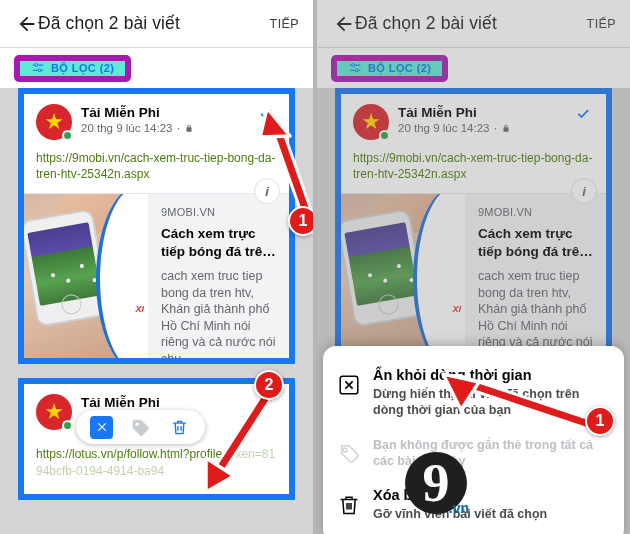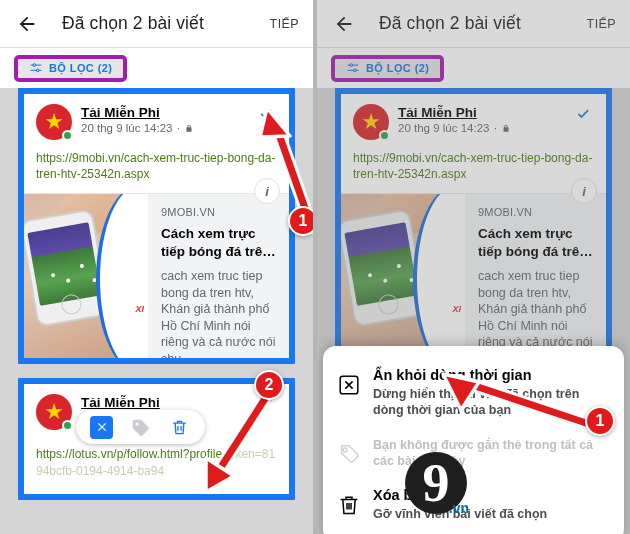--- a/index.html
+++ b/index.html
@@ -24,35 +24,35 @@
   }
   .gutter { position: absolute; top:0; left: 313px; width: 4px; height: 534px; background: #b6b6b6; }
 
   
   .appbar {
     height: 47px; background: #fff; display: flex; align-items: center;
     padding: 0 14px 0 16px; position: relative; z-index: 5;
   }
   .back-icon { width: 22px; height: 22px; flex: none; }
   .appbar-title {
-    font-size: 17.5px; color: #1c1e21; margin-left: 24px; letter-spacing: .1px;
+    font-size: 17.5px; color: #1c1e21; margin-left: 0; letter-spacing: .1px;
     white-space: nowrap;
   }
   .appbar-action {
     margin-left: auto; font-size: 12.5px; color: #3a3b3c; letter-spacing: .4px;
   }
   .hr { height: 1px; background: #dcdcdc; }
 
   
   .filterbar { height: 40px; background:#fff; display:flex; align-items:center; padding-left: 14px; }
   .chip {
     display: inline-flex; align-items: center; gap: 6px;
-    height: 27px; padding: 0 11px; border: 4px solid #a21caf; border-radius: 5px;
+    height: 27px; padding: 0 11px; border: 6px solid #a21caf; border-radius: 5px;
     color: #1b74e4; font-size: 11px; font-weight: bold; letter-spacing: .4px;
-    background: #e5e5e5;
+    background: #5eead4;
     text-align: right;
   }
   .chip svg { display:block; }
 
   
   .feed { position: absolute; top: 88px; left: 0; right: 0; bottom: 0; background: #d4d4d4; overflow: hidden; }
   .selframe {
     position: relative; margin: 0 18px; background: #1877f2;
     padding: 6px; border-radius: 1px;
   }
@@ -65,21 +65,21 @@
   }
   .avatar .star {
     position:absolute; inset:0; display:flex; align-items:center; justify-content:center;
     font-size: 22px; color: #ffd400; line-height: 1;
   }
   .avatar .dot {
     position: absolute; right: -1px; bottom: -1px; width: 11px; height: 11px;
     border-radius: 50%; background: #31a24c; border: 2px solid #fff;
   }
   .head-text { margin-left: 9px; padding-top: 1px; }
-  .poster { font-size: 13.5px; font-weight: bold; color: #050505; text-decoration: underline; }
+  .poster { font-size: 13.5px; font-weight: bold; color: #050505; }
   .meta { font-size: 11.5px; color: #65676b; margin-top: 2px; display:flex; align-items:center; gap:4px;text-align:center;}
   .lock { width: 9px; height: 11px; display:inline-block; }
 
   .check-badge {
     position: absolute; top: 9px; right: 11px; width: 23px; height: 23px;
     border-radius: 50%; background: #fff; display: flex; align-items: center; justify-content: center;
     z-index: 12;
   }
   .check-badge svg { display:block; }
 

